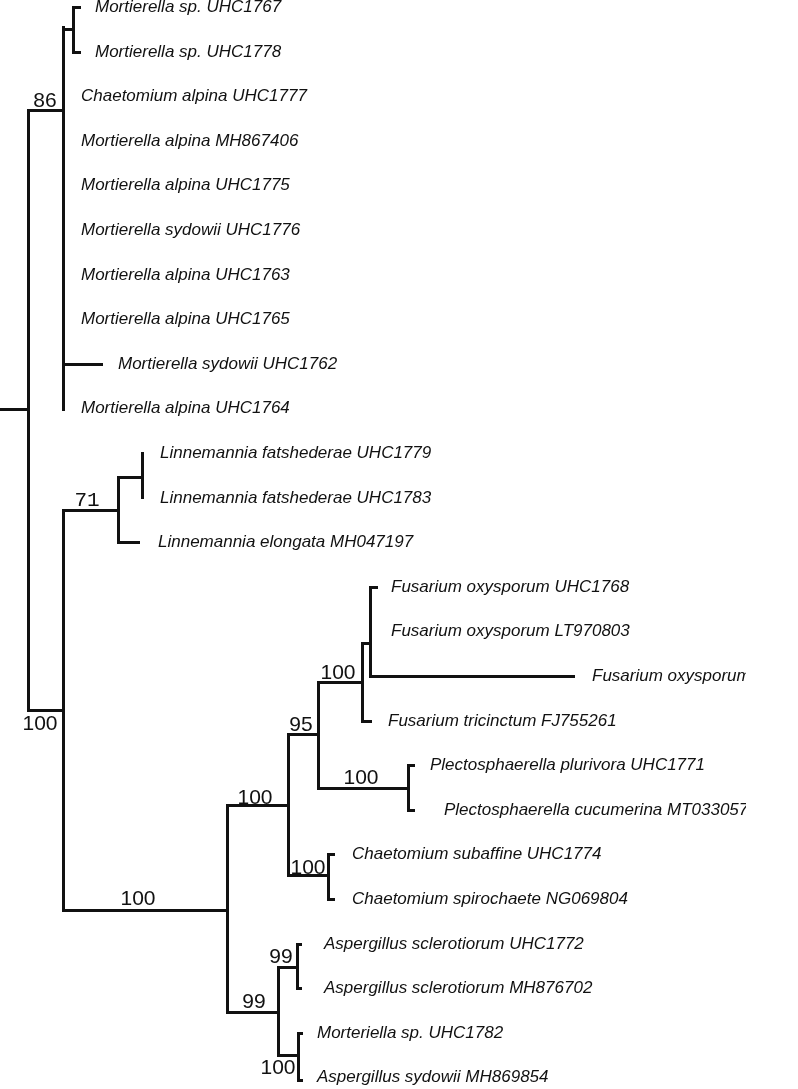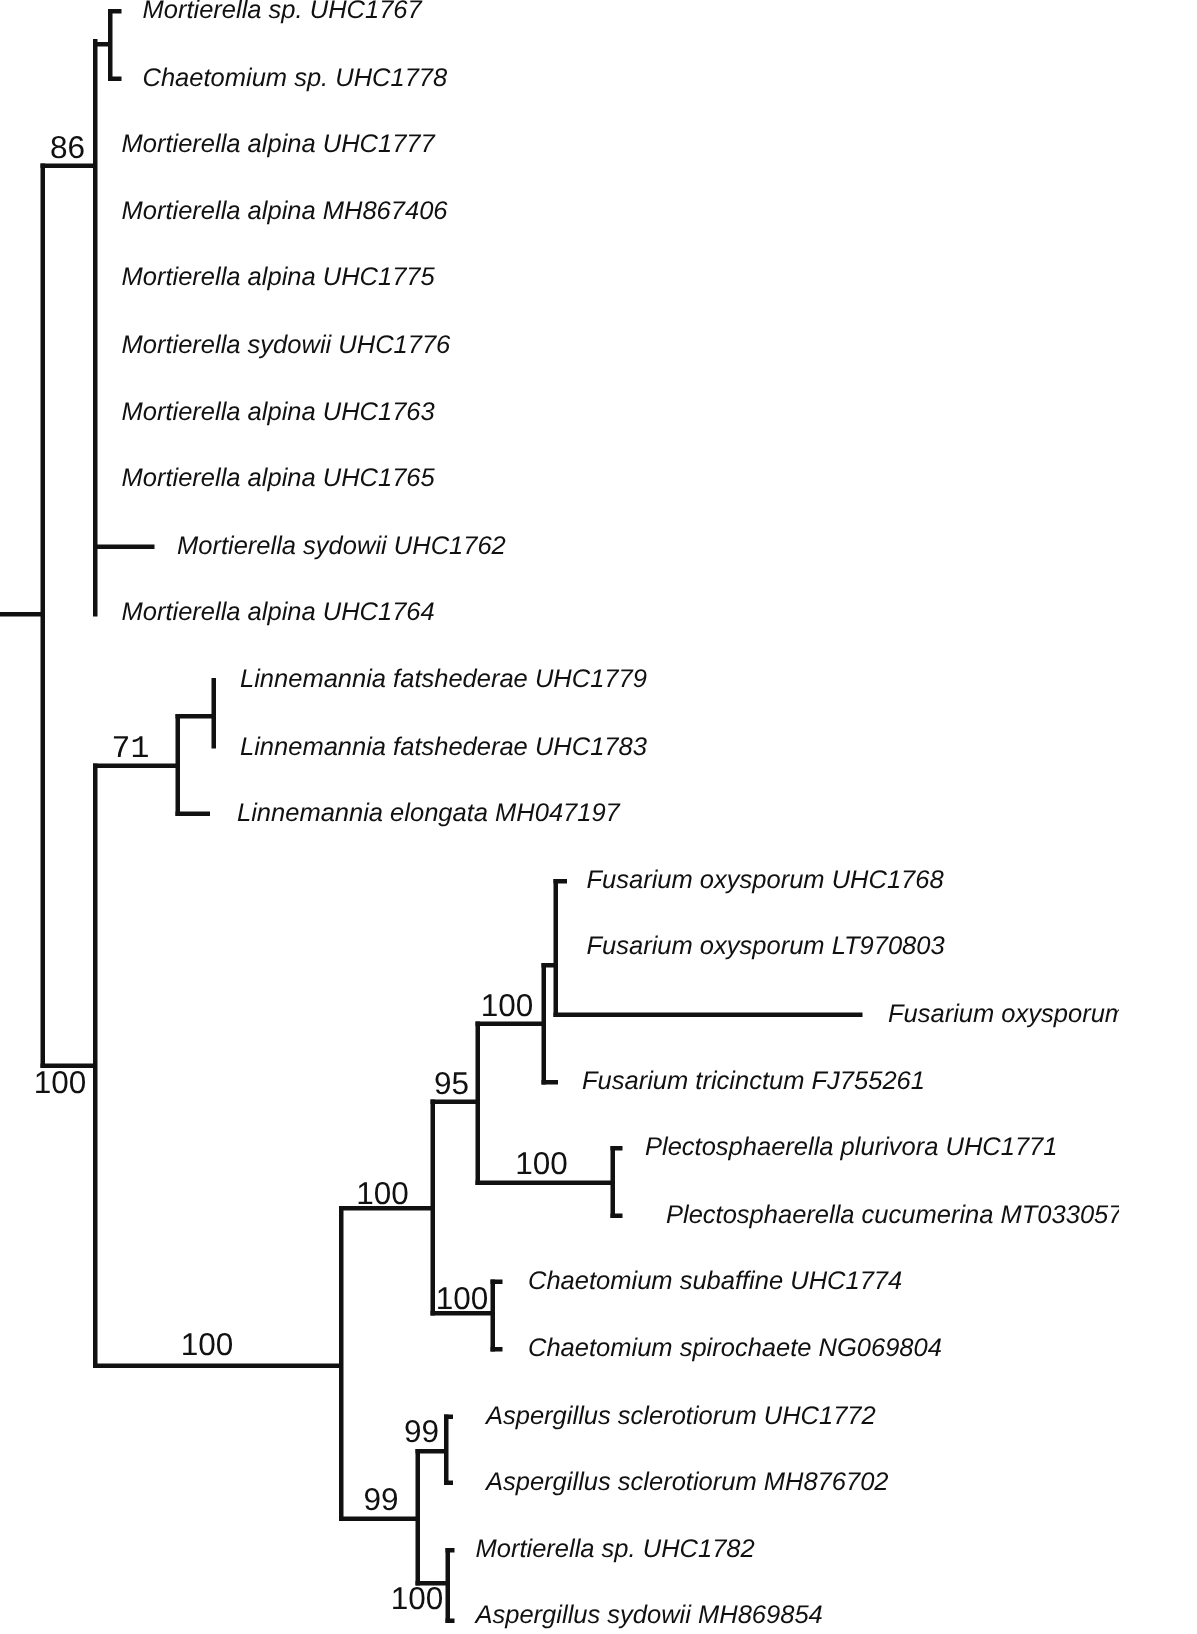--- a/index.html
+++ b/index.html
@@ -81,43 +81,43 @@
       <div class="seg" style="left: 406.5px; top: 763.5px; width: 3px; height: 48px;"></div>
       <div class="seg" style="left: 286.5px; top: 732.5px; width: 3px; height: 144px;"></div>
       <div class="seg" style="left: 326.5px; top: 852.5px; width: 3px; height: 48px;"></div>
       <div class="seg" style="left: 225.5px; top: 803.5px; width: 3px; height: 210px;"></div>
       <div class="seg" style="left: 276.5px; top: 965.5px; width: 3px; height: 91px;"></div>
       <div class="seg" style="left: 295.5px; top: 942.5px; width: 3px; height: 47px;"></div>
       <div class="seg" style="left: 296.5px; top: 1031.5px; width: 3px; height: 50px;"></div>
     </div>
   <div id="tips">
       <div class="tip-label" style="left: 95px; top: 7px;">Mortierella sp. UHC1767</div>
-      <div class="tip-label" style="left: 95px; top: 52px;">Chaetomium sp. UHC1778</div>
-      <div class="tip-label" style="left: 81px; top: 96px;">Mortierella alpina UHC1777</div>
+      <div class="tip-label" style="left: 95px; top: 52px;">Mortierella sp. UHC1778</div>
+      <div class="tip-label" style="left: 81px; top: 96px;">Chaetomium alpina UHC1777</div>
       <div class="tip-label" style="left: 81px; top: 141px;">Mortierella alpina MH867406</div>
       <div class="tip-label" style="left: 81px; top: 185px;">Mortierella alpina UHC1775</div>
       <div class="tip-label" style="left: 81px; top: 230px;">Mortierella sydowii UHC1776</div>
       <div class="tip-label" style="left: 81px; top: 275px;">Mortierella alpina UHC1763</div>
       <div class="tip-label" style="left: 81px; top: 319px;">Mortierella alpina UHC1765</div>
       <div class="tip-label" style="left: 118px; top: 364px;">Mortierella sydowii UHC1762</div>
       <div class="tip-label" style="left: 81px; top: 408px;">Mortierella alpina UHC1764</div>
       <div class="tip-label" style="left: 160px; top: 453px;">Linnemannia fatshederae UHC1779</div>
       <div class="tip-label" style="left: 160px; top: 498px;">Linnemannia fatshederae UHC1783</div>
       <div class="tip-label" style="left: 158px; top: 542px;">Linnemannia elongata MH047197</div>
       <div class="tip-label" style="left: 391px; top: 587px;">Fusarium oxysporum UHC1768</div>
       <div class="tip-label" style="left: 391px; top: 631px;">Fusarium oxysporum LT970803</div>
       <div class="tip-label" style="left: 592px; top: 676px;">Fusarium oxysporum UHC1769</div>
       <div class="tip-label" style="left: 388px; top: 721px;">Fusarium tricinctum FJ755261</div>
       <div class="tip-label" style="left: 430px; top: 765px;">Plectosphaerella plurivora UHC1771</div>
       <div class="tip-label" style="left: 426px; top: 810px; margin-left: 18px;">Plectosphaerella cucumerina MT033057</div>
       <div class="tip-label" style="left: 352px; top: 854px;">Chaetomium subaffine UHC1774</div>
       <div class="tip-label" style="left: 352px; top: 899px;">Chaetomium spirochaete NG069804</div>
       <div class="tip-label" style="left: 324px; top: 944px;">Aspergillus sclerotiorum UHC1772</div>
       <div class="tip-label" style="left: 324px; top: 988px; text-align: center;">Aspergillus sclerotiorum MH876702</div>
-      <div class="tip-label" style="left: 317px; top: 1033px;">Mortierella sp. UHC1782</div>
+      <div class="tip-label" style="left: 317px; top: 1033px;">Morteriella sp. UHC1782</div>
       <div class="tip-label" style="left: 317px; top: 1077px;">Aspergillus sydowii MH869854</div>
     </div>
   <div id="supports">
       <div class="support-label" style="left: 45px; top: 99px;">86</div>
       <div class="support-label" style="left: 87px; top: 500px; font-family: Liberation Mono, monospace;">71</div>
       <div class="support-label" style="left: 40px; top: 722px;">100</div>
       <div class="support-label" style="left: 338px; top: 671px;">100</div>
       <div class="support-label" style="left: 301px; top: 723px;">95</div>
       <div class="support-label" style="left: 361px; top: 776px;">100</div>
       <div class="support-label" style="left: 255px; top: 796px;">100</div>

